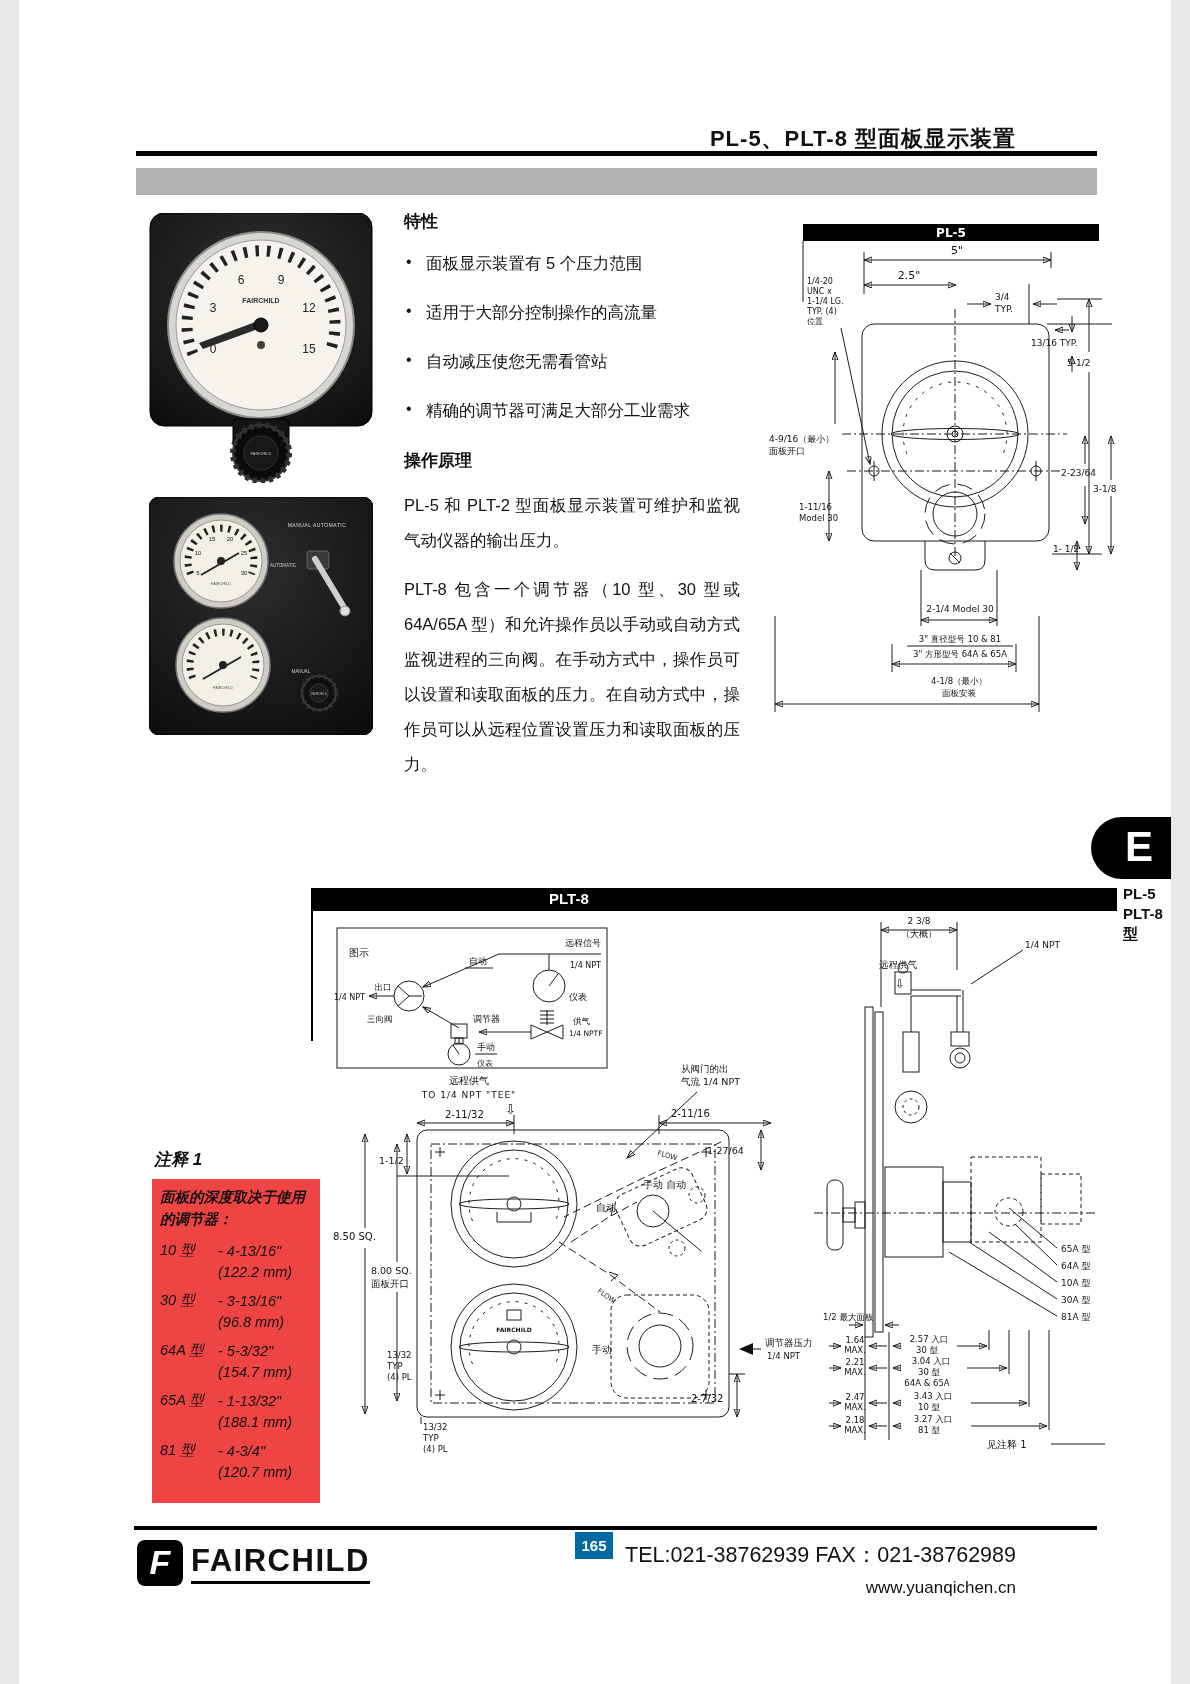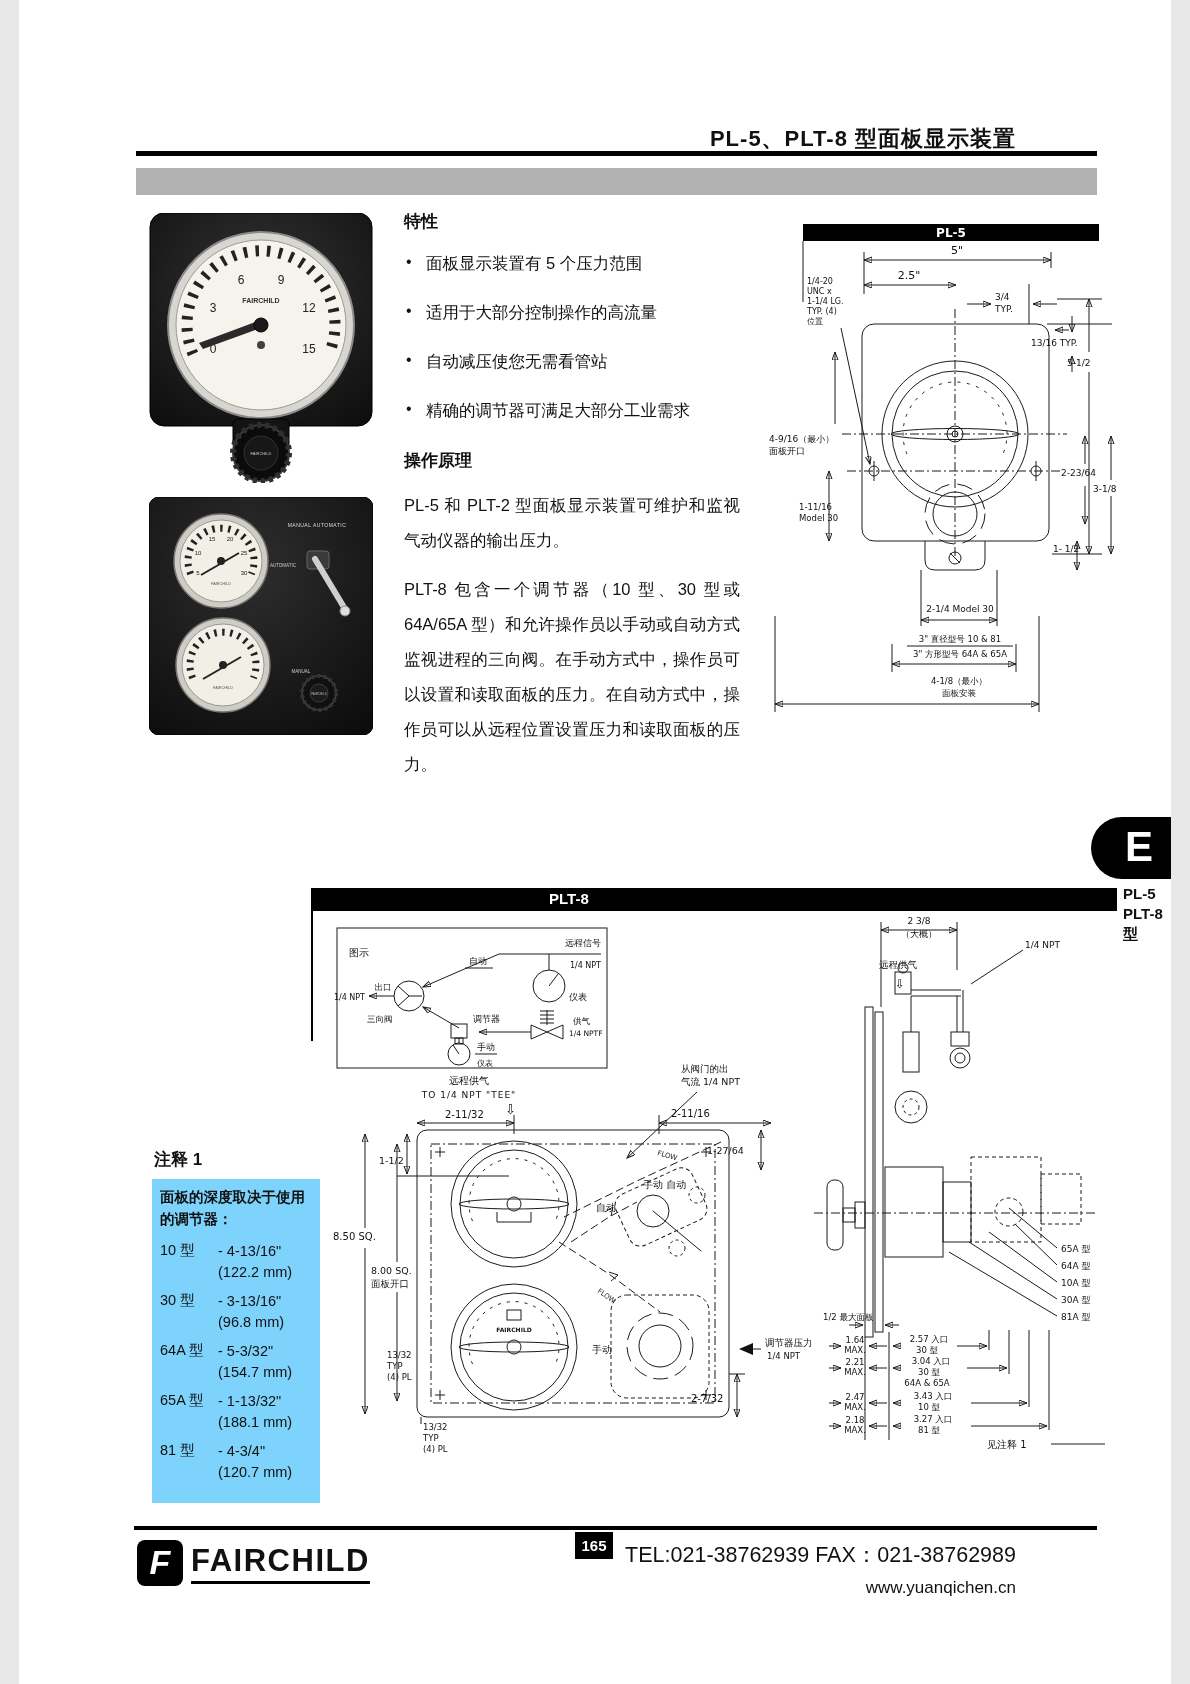--- a/index.html
+++ b/index.html
@@ -28,35 +28,35 @@
   svg.draw .fillb{fill:#111;stroke:none;}
   svg.draw .bar{fill:#000;stroke:none;}
   svg.draw .bartxt{fill:#fff;font-weight:bold;}
 
   
   .ebadge{left:1072px;top:817px;width:82px;height:62px;background:#000;border-radius:32px 0 0 32px;
           color:#fff;font-weight:bold;font-size:42px;text-align:center;line-height:60px;padding-left:14px;box-sizing:border-box;}
   .sidetab{left:1104px;top:884px;font-weight:bold;font-size:15px;line-height:20px;}
 
   
-  .note1{left:133px;top:1148px;width:168px;}
+  .note1{left:133px;top:1148px;width:168px;font-style:italic;}
   .note1 h3{font-size:17px;font-weight:bold;margin:0 0 8px 2px;}
-  .note1 .box{background:#7dd3fc;padding:8px 8px 12px 8px;font-size:14.5px;}
+  .note1 .box{background:#ef4444;padding:8px 8px 12px 8px;font-size:14.5px;}
   .note1 .intro{font-weight:bold;margin-bottom:10px;line-height:1.5;}
   .note1 .row{display:flex;margin-bottom:8px;}
   .note1 .mdl{width:58px;flex:none;}
   .note1 .val div{line-height:1.45;}
 
   
   .ft-rule{left:115px;top:1526px;width:963px;height:4px;background:#000;}
   .ft-logo{left:118px;top:1540px;display:flex;align-items:center;}
   .ft-icon{width:46px;height:46px;background:#000;border-radius:8px;color:#fff;font-weight:bold;
            font-size:34px;text-align:center;line-height:44px;font-style:italic;}
   .ft-brand{font-size:31px;font-weight:bold;letter-spacing:1.5px;margin-left:8px;border-bottom:3px solid #000;padding-bottom:2px;}
-  .ft-page{left:556px;top:1532px;width:38px;height:27px;background:#000000;color:#fff;font-weight:bold;
+  .ft-page{left:556px;top:1532px;width:38px;height:27px;background:#0369a1;color:#fff;font-weight:bold;
            font-size:15px;text-align:center;line-height:27px;}
   .ft-tel{top:1540px;right:155px;font-size:21.5px;color:#111;}
   .ft-web{top:1578px;right:155px;font-size:17px;color:#111;}
 </style>
 </head>
 <body>
 
 <div class="page">
 
   <div class="abs hdr-title">PL-5、PLT-8 型面板显示装置</div>

